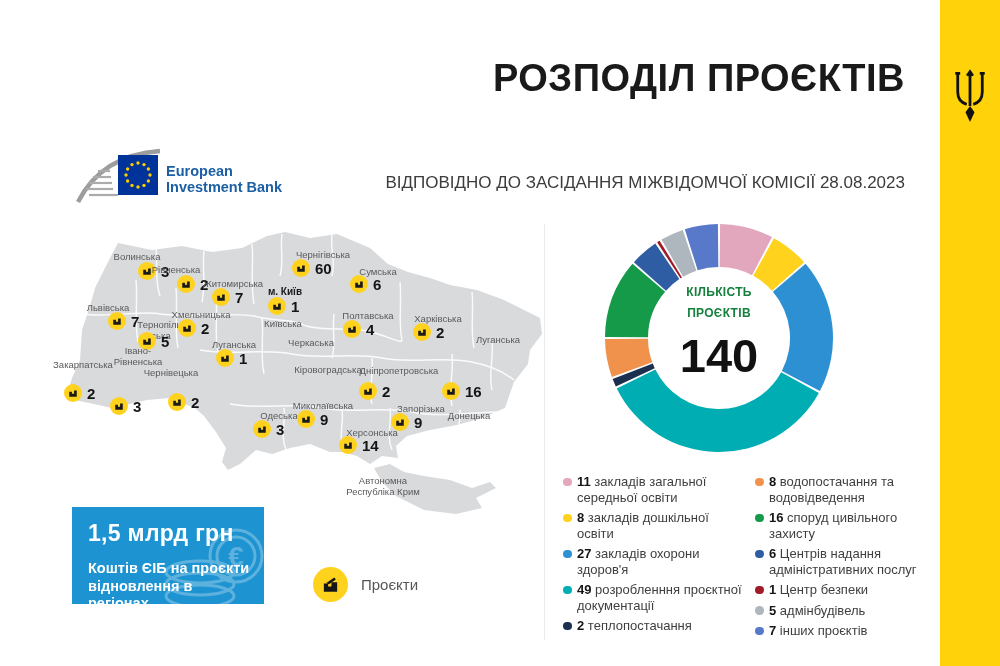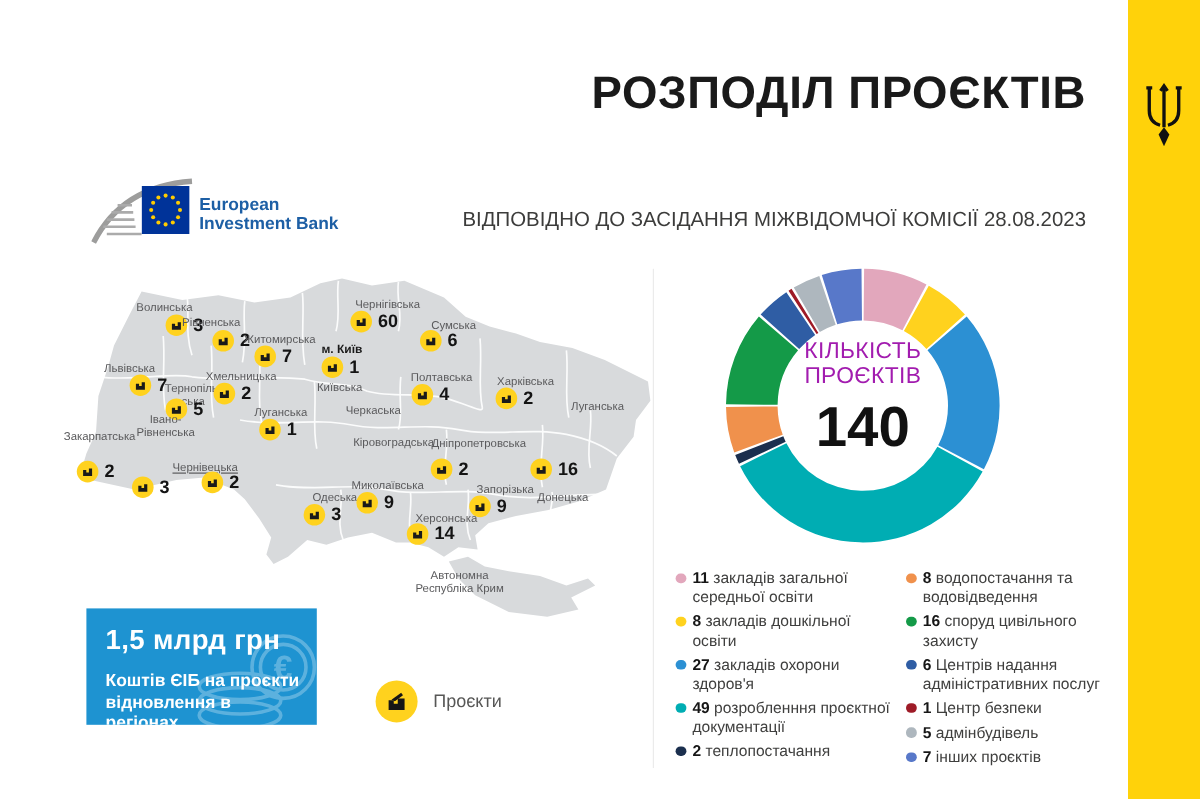--- a/index.html
+++ b/index.html
@@ -43,21 +43,21 @@
   .map-marker{position:absolute;}
   .pin{position:absolute;left:0;top:0;width:18px;height:18px;background:#FFD21E;border-radius:50%;
        display:flex;align-items:center;justify-content:center;}
   .pin svg{width:10px;height:10px;}
   .pin-count{position:absolute;left:23px;top:9px;transform:translateY(-50%);
              font-size:15px;font-weight:700;color:#141414;}
 
   
   .donut-svg{position:absolute;left:599px;top:218px;}
   .donut-center{position:absolute;left:719px;top:331px;transform:translate(-50%,-50%);text-align:center;}
-  .dc-label{font-size:19px;font-weight:400;color:#a21caf;line-height:21px;letter-spacing:.3px;white-space:pre-line;}
+  .dc-label{font-size:12px;font-weight:700;color:#15803d;line-height:21px;letter-spacing:.3px;white-space:pre-line;}
   .dc-total{font-size:47px;font-weight:700;color:#111;margin-top:8px;line-height:48px;}
 
   
   .legend{position:absolute;left:563px;top:474px;display:flex;}
   .lg-col{width:182px;}
   .lg-col + .lg-col{margin-left:10px;width:178px;}
   .lg-item{position:relative;padding-left:14px;margin-bottom:5px;font-size:13px;line-height:15.5px;color:#3F3F3E;}
   .lg-item b{color:#161616;}
   .lg-bullet{position:absolute;left:0;top:3.5px;width:8.5px;height:8.5px;border-radius:50%;}
 
@@ -308,21 +308,21 @@
       <div class="map-label" style="left: 138px; top: 356px;">Івано-
 Рівненська</div>
       <div class="map-marker" style="left: 110px; top: 397px;">
         <span class="pin">
           <svg viewBox="0 0 12 12">
             <path d="M1.5 10.5 V4.5 h3.2 v2.3 h2.6 V3 h3.2 v7.5 z" fill="#1a1a1a"></path>
           </svg>
         </span>
         <span class="pin-count">3</span>
       </div>
-      <div class="map-label" style="left: 171px; top: 391px; text-decoration: underline;">Чернівецька</div>
+      <div class="map-label" style="left: 171px; top: 373px;">Чернівецька</div>
       <div class="map-marker" style="left: 168px; top: 393px;">
         <span class="pin">
           <svg viewBox="0 0 12 12">
             <path d="M1.5 10.5 V4.5 h3.2 v2.3 h2.6 V3 h3.2 v7.5 z" fill="#1a1a1a"></path>
           </svg>
         </span>
         <span class="pin-count">2</span>
       </div>
       <div class="map-label" style="left: 279px; top: 416px;">Одеська</div>
       <div class="map-marker" style="left: 253px; top: 420px;">

